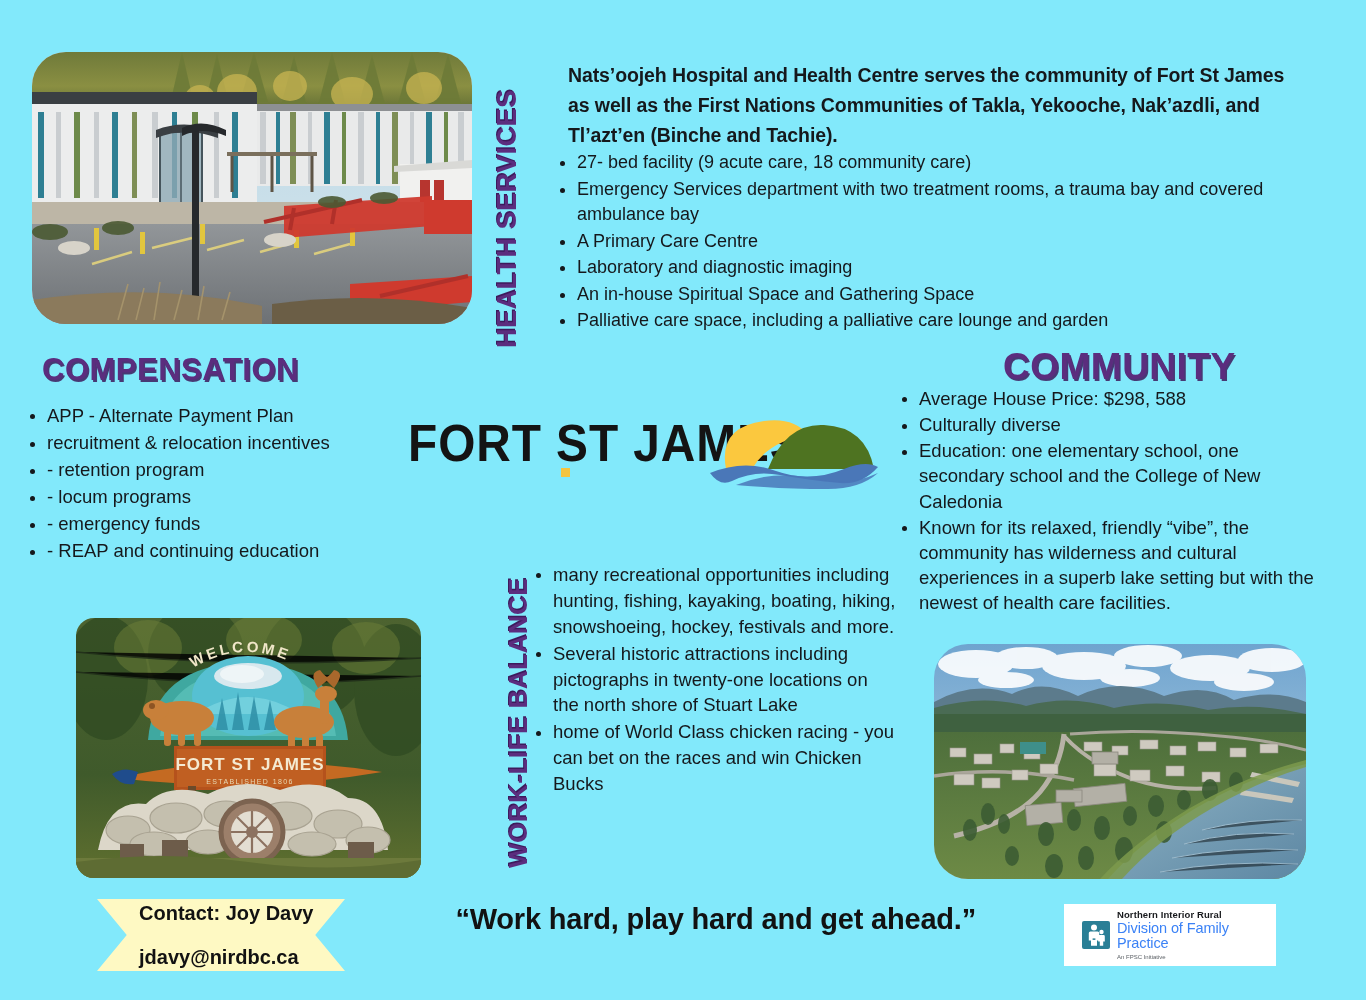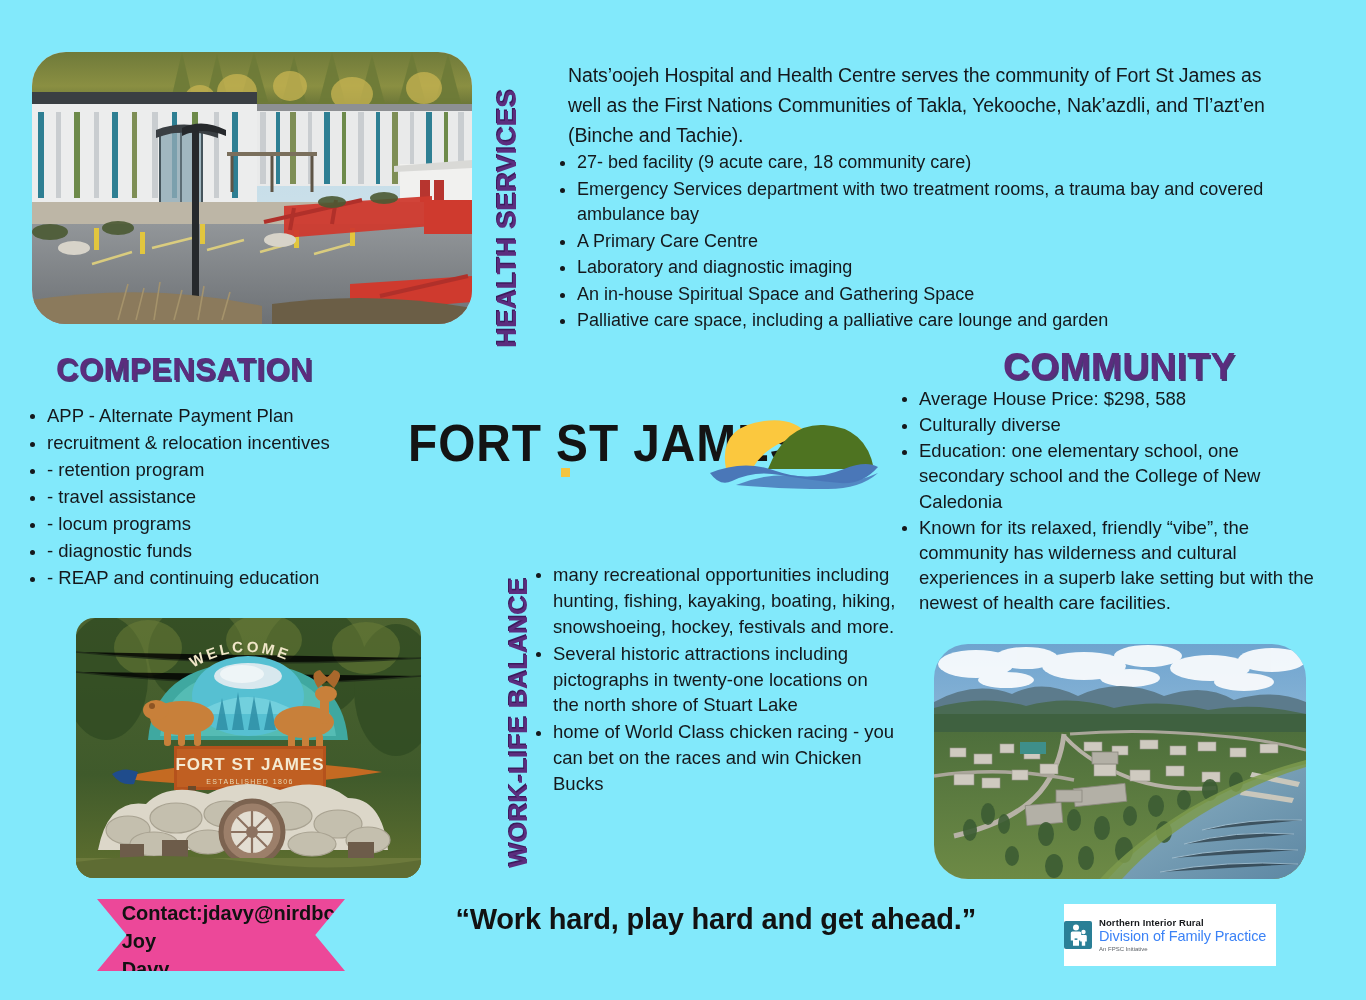--- a/index.html
+++ b/index.html
@@ -64,39 +64,39 @@
     font-family:"Liberation Sans Narrow","Liberation Sans",sans-serif;
     font-weight:bold;font-size:52px;letter-spacing:1px;
     color:#141414;transform:scaleX(.92);transform-origin:left center;
     white-space:nowrap;
   }
   #fsj-dot{position:absolute;left:153px;top:63px;width:9px;height:9px;background:#f5c43f;}
 
   
   #contact-ribbon{
     position:absolute;left:97px;top:899px;width:248px;height:72px;
-    background:#ec4899;
+    background:#fef9c3;
     -webkit-clip-path:polygon(0 0,100% 0,88% 50%,100% 100%,0 100%,12% 50%);
     clip-path:polygon(0 0,100% 0,88% 50%,100% 100%,0 100%,12% 50%);
-    display:flex;flex-direction:row;justify-content:center;
+    display:flex;flex-direction:column;justify-content:space-between;
     padding-left:42px;box-sizing:border-box;
   }
   #contact-ribbon div{font-weight:bold;font-size:20px;line-height:1.4;color:#121212;}
 
   
   #quote{
     position:absolute;left:446px;top:903px;width:530px;
     font-weight:bold;font-size:29px;letter-spacing:-.2px;color:#121212;
     text-align:right;
   }
 
   
   #nird-card{
     position:absolute;left:1064px;top:904px;width:212px;height:62px;
-    background:#fff;display:flex;align-items:center;padding-left:0;
+    background:#fff;display:flex;align-items:center;padding-left:18px;
     box-sizing:border-box;
   }
   #nird-mark{
     width:28px;height:28px;background:#2a7f96;border-radius:2px;
     position:relative;flex:0 0 auto;margin-right:7px;
   }
   #nird-text{line-height:1.05;}
   #nird-l1{font-size:9.5px;font-weight:bold;color:#17191c;letter-spacing:.1px;}
   #nird-l2{font-size:14.5px;color:#3b82f6;letter-spacing:-.1px;margin-top:1px;}
   #nird-l3{font-size:6px;color:#5c6166;margin-top:2px;}
@@ -249,40 +249,39 @@
         <line x1="122" y1="268" x2="128" y2="230"></line>
           <line x1="142" y1="268" x2="150" y2="238"></line>
         <line x1="166" y1="268" x2="172" y2="234"></line>
           <line x1="190" y1="268" x2="198" y2="240"></line>
       </g>
     </svg>
   </div>
 
   <div class="vlabel" id="hs-label" style="left:492px;top:58px;height:290px;font-size:27px;">HEALTH SERVICES</div>
 
-  <div id="hs-intro" style="position:absolute;left:568px;top:60px;width:728px;font-size:19.5px;font-weight:normal;line-height:1.55;letter-spacing:-.1px;">Nats’oojeh Hospital and Health Centre serves the community of Fort St James as well as the First Nations Communities of Takla, Yekooche, Nak’azdli, and Tl’azt’en (Binche and Tachie).</div>
+  <div id="hs-intro" style="position:absolute;left:568px;top:60px;width:728px;font-size:19.5px;font-weight:bold;line-height:1.55;letter-spacing:-.1px;">Nats’oojeh Hospital and Health Centre serves the community of Fort St James as well as the First Nations Communities of Takla, Yekooche, Nak’azdli, and Tl’azt’en (Binche and Tachie).</div>
 
   <ul class="bl" id="hs-list" style="position:absolute;left:556px;top:150px;width:740px;font-size:18px;line-height:1.42;">
       <li>27- bed facility (9 acute care, 18 community care)</li>
       <li>Emergency Services department with two treatment rooms, a trauma bay and covered ambulance bay</li>
       <li>A Primary Care Centre</li>
       <li>Laboratory and diagnostic imaging</li>
       <li>An in-house Spiritual Space and Gathering Space</li>
       <li>Palliative care space, including a palliative care lounge and garden</li>
     </ul>
 
-  <div class="heading" id="comp-heading" style="left:56px;top:352px;font-size:31px;">COMPENSATION</div>
+  <div class="heading" id="comp-heading" style="left:42px;top:352px;font-size:31px;">COMPENSATION</div>
 
   <ul class="bl" id="comp-list" style="position:absolute;left:26px;top:403px;width:400px;font-size:18.5px;line-height:1.41;">
       <li>APP - Alternate Payment Plan</li>
       <li>recruitment &amp; relocation incentives</li>
       <li>- retention program</li>
-      <li>- travel assistance</li>
       <li>- locum programs</li>
-      <li>- diagnostic funds</li>
+      <li>- emergency funds</li>
       <li>- REAP and continuing education</li>
     </ul>
 
   <div class="heading" id="comm-heading" style="left:1003px;top:346px;font-size:37px;">COMMUNITY</div>
 
   <ul class="bl" id="comm-list" style="position:absolute;left:898px;top:386px;width:428px;font-size:18.5px;line-height:1.36;">
       <li>Average House Price: $298, 588</li>
       <li>Culturally diverse</li>
       <li>Education: one elementary school, one secondary school and the College of New Caledonia</li>
       <li>Known for its relaxed, friendly “vibe”, the community has wilderness and cultural experiences in a superb lake setting but with the newest of health care facilities.</li>

